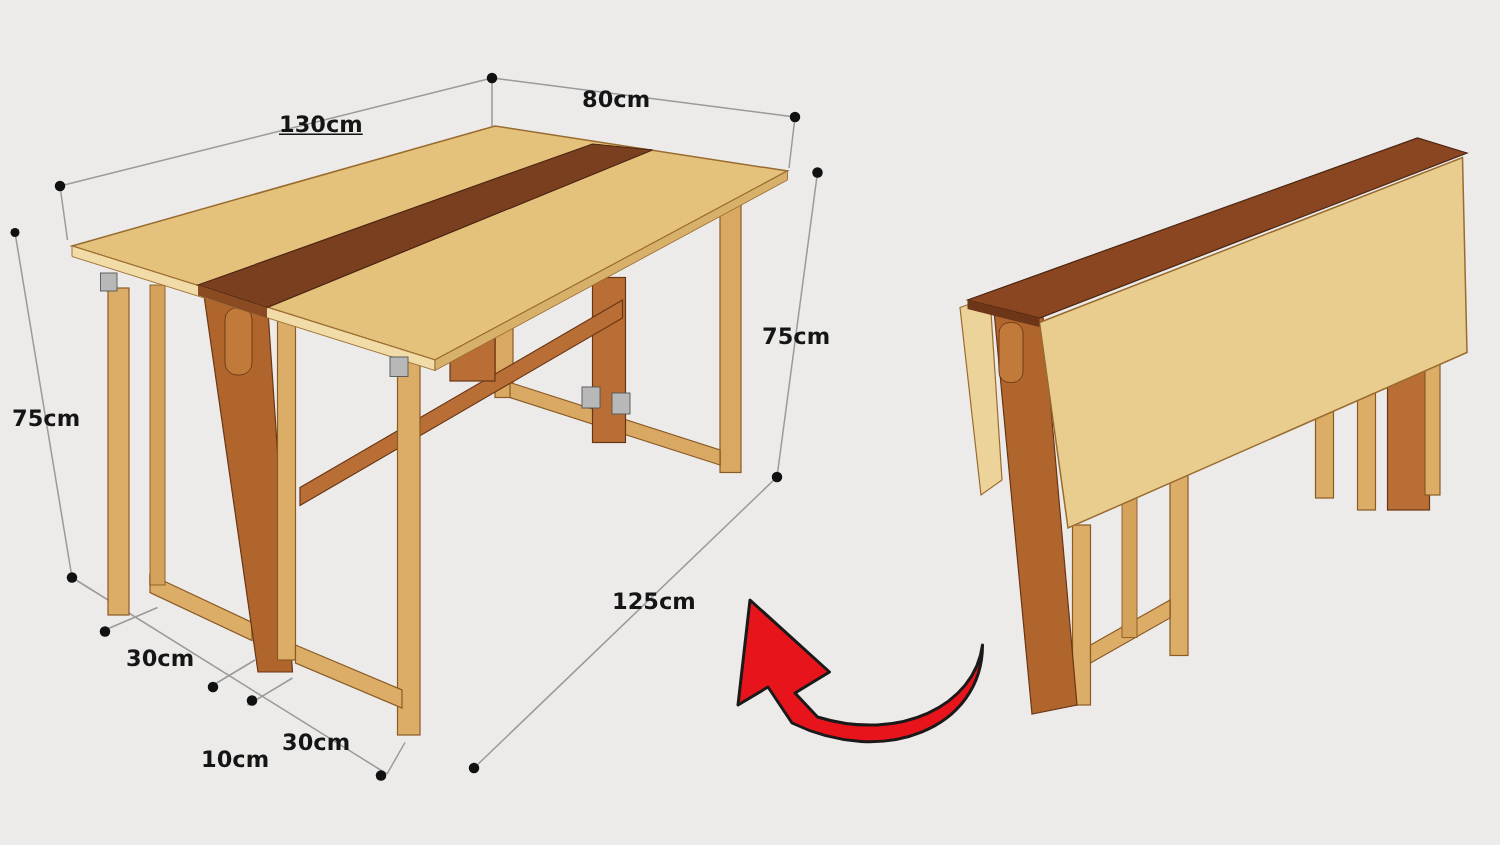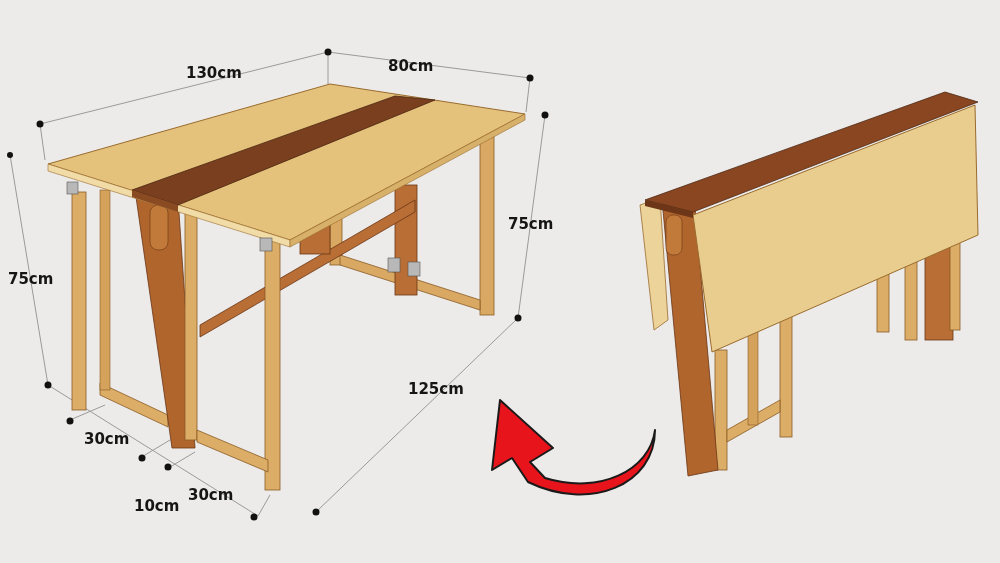--- a/index.html
+++ b/index.html
@@ -100,21 +100,21 @@
     <polygon points="662,200 695,208 718,470 688,476" fill="#b0652d" stroke="#6a3515" stroke-width="0.8"></polygon>
     <rect x="666" y="215" width="16" height="40" rx="7" fill="#c27a3a" stroke="#6a3515" stroke-width="0.6"></rect>
 
     <polygon points="693,215 975,105 978,235 712,352" fill="#e9cd8e" stroke="#9a6b2e" stroke-width="1"></polygon>
 
     <polygon points="645,200 945,92 978,102 693,212" fill="#8a4620" stroke="#4a2410" stroke-width="0.8"></polygon>
     <polygon points="645,200 693,212 693,218 645,206" fill="#6e3618"></polygon>
   </g>
 </svg>
 
-<div class="lbl" style="left:186px;top:64px;">130cm</div>
+<div class="lbl" style="left:186px;top:74px;text-decoration:underline;">130cm</div>
 <div class="lbl" style="left:388px;top:57px;">80cm</div>
 <div class="lbl" style="left:508px;top:215px;">75cm</div>
 <div class="lbl" style="left:8px;top:270px;">75cm</div>
-<div class="lbl" style="left:408px;top:380px;">125cm</div>
+<div class="lbl" style="left:408px;top:392px;">125cm</div>
 <div class="lbl" style="left:84px;top:430px;">30cm</div>
 <div class="lbl" style="left:134px;top:457px;margin-top:40px;">10cm</div>
 <div class="lbl" style="left:188px;top:486px;">30cm</div>
 </div>
 
 </body></html>

